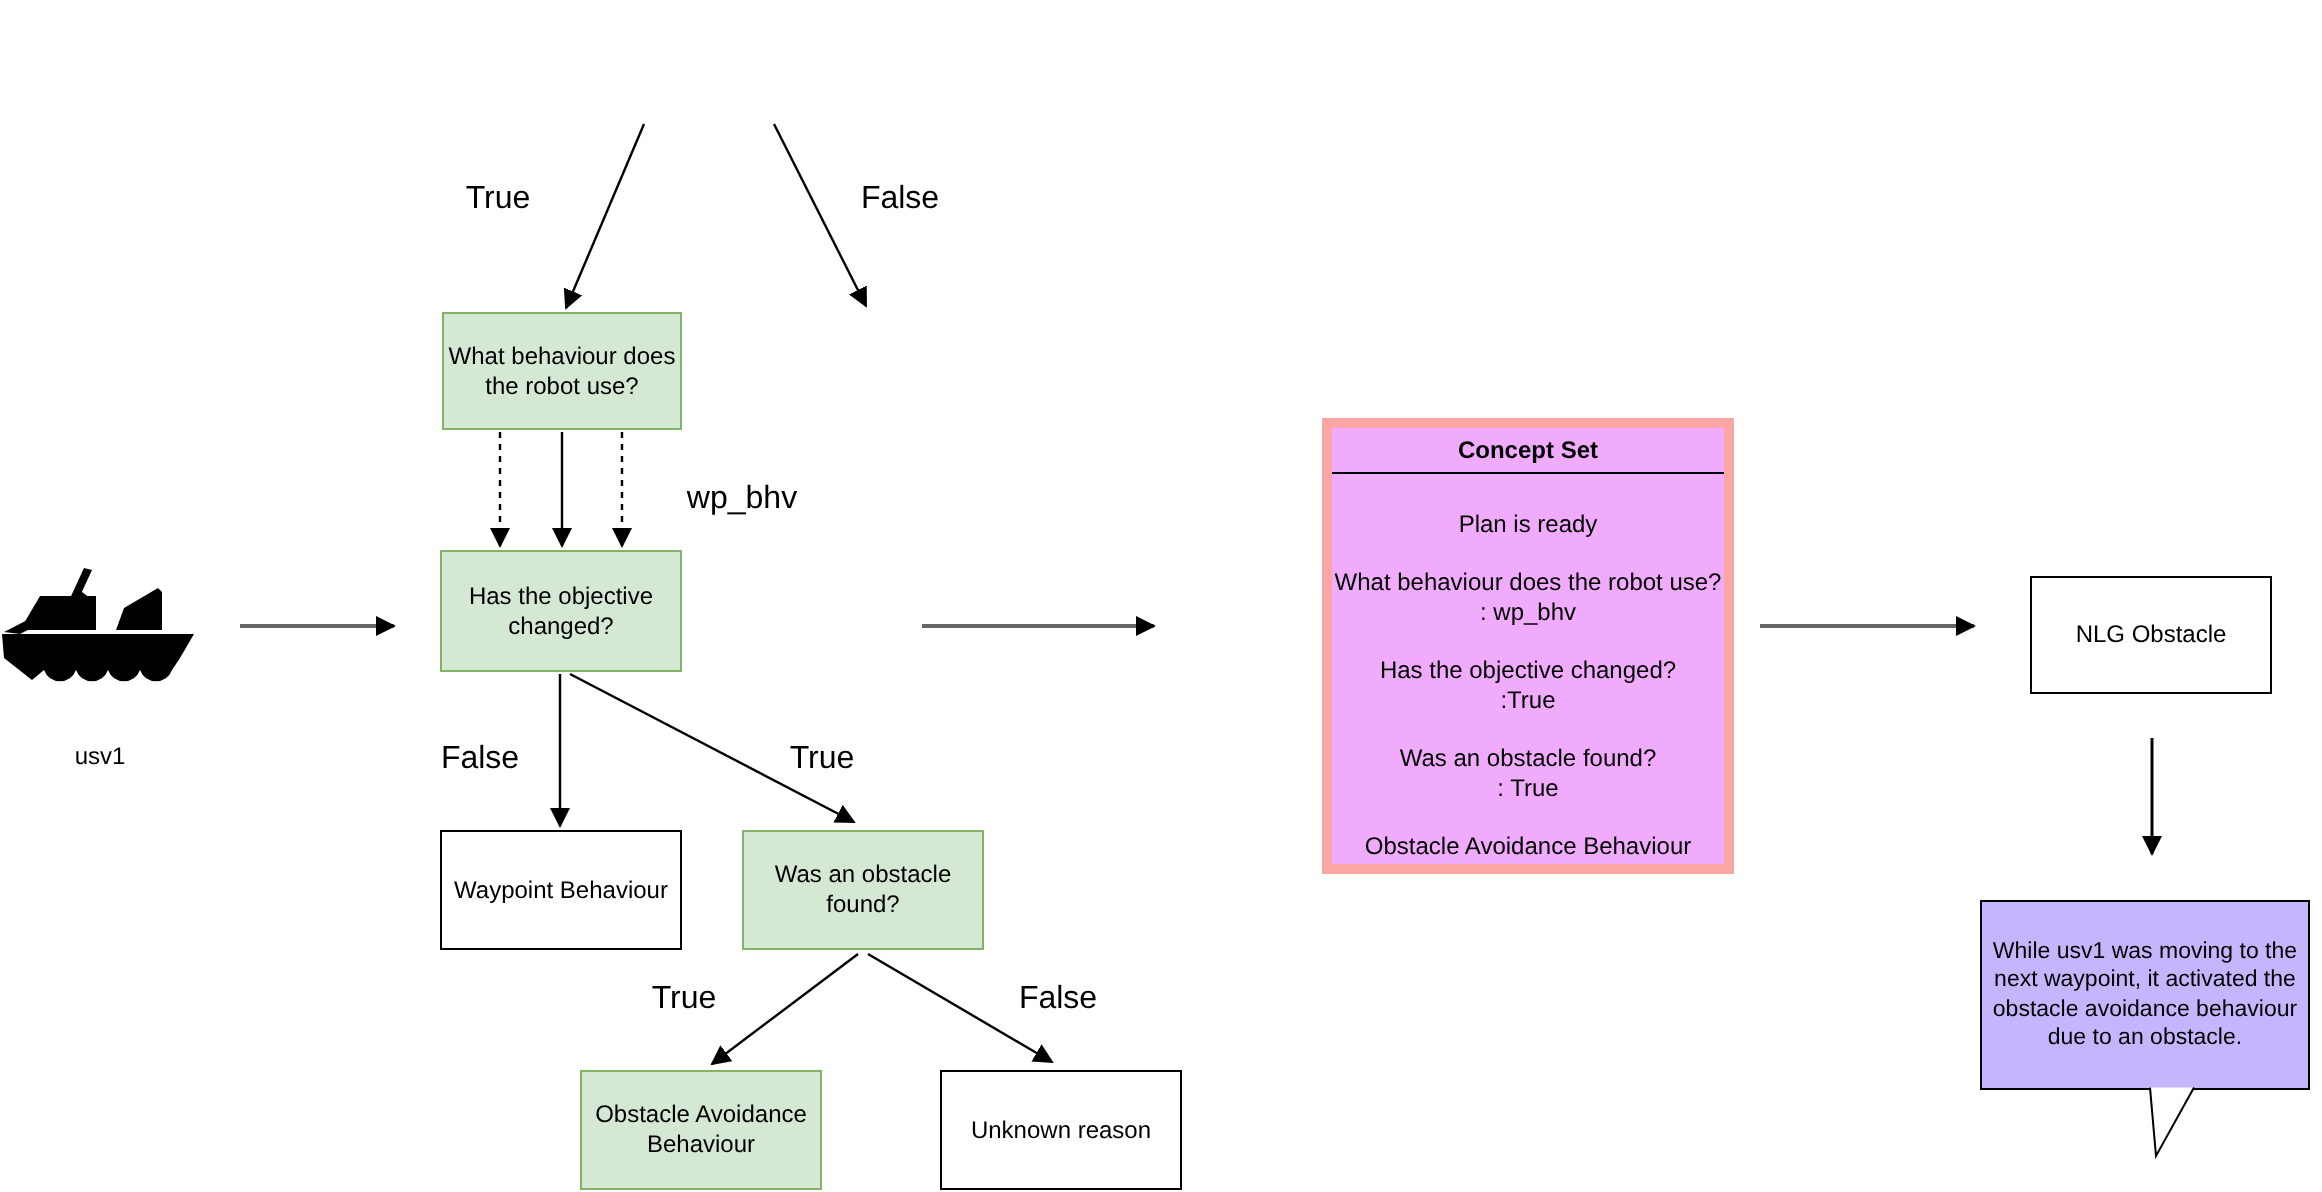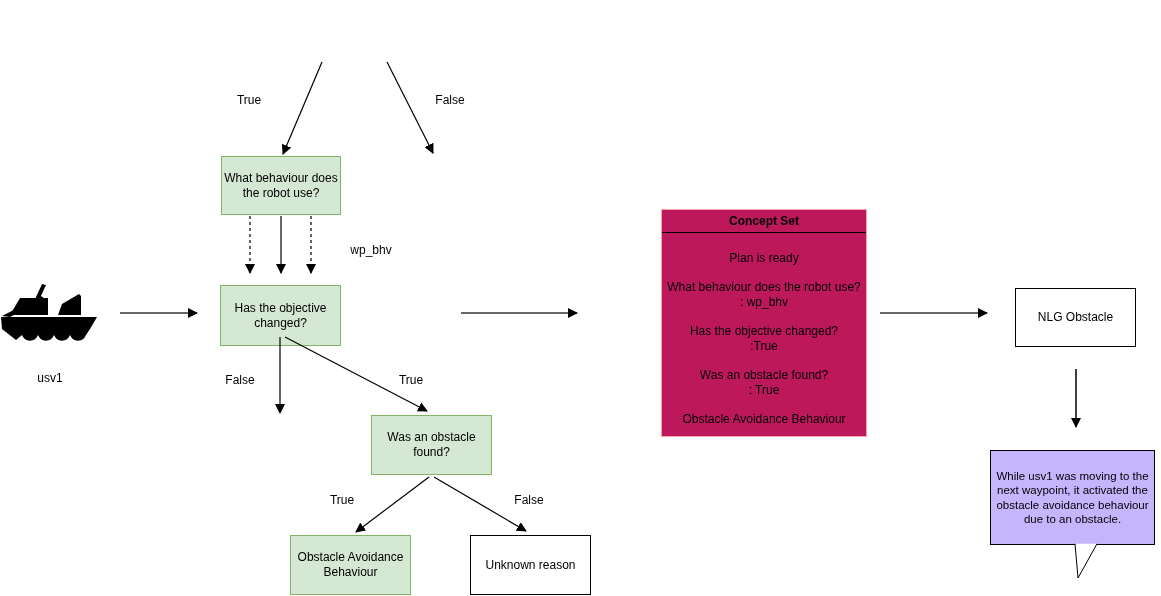--- a/index.html
+++ b/index.html
@@ -9,26 +9,26 @@
 
   .node {
     position:absolute; display:flex; align-items:center; justify-content:center;
     text-align:center; font-size:12px; line-height:15px; white-space:pre-wrap;
     border:1px solid #000; background:#fff; padding:2px;
   }
   .node.green { background:#d5e8d4; border-color:#82b366; }
 
   .edge-label {
     position:absolute; transform:translate(-50%,-50%);
-    font-size:12px; white-space:nowrap; background:#fff; padding:0 1px;
+    font-size:16px; white-space:nowrap; background:#fff; padding:0 1px;
   }
 
   .usv-label { position:absolute; font-size:12px; text-align:center; }
 
-  .concept { position:absolute; border:1px solid #fca5a5; background:#be185d; }
+  .concept { position:absolute; border:5px solid #fca5a5; background:#f0abfc; }
   .concept-title {
     height:23px; border-bottom:1px solid #000; display:flex;
     align-items:center; justify-content:center; font-weight:bold; font-size:12px;
   }
   .concept-body { padding-top:18px; display:flex; flex-direction:column; align-items:center; }
   .concept-entry {
     font-size:12px; line-height:15px; text-align:center;
     white-space:pre-wrap; margin-bottom:14px;
   }
 
@@ -55,22 +55,23 @@
         <polygon points="20,14 48,14 48,31 10,31"></polygon>
         <polygon points="62,20 79,10 81,12 81,31 58,31"></polygon>
         <path d="M1,33 L97,33 L90,45 L86,51 A8.5 8.5 0 0 1 70,51 A8.5 8.5 0 0 1 54,51 A8.5 8.5 0 0 1 38,51 A8.5 8.5 0 0 1 22,51 L16,56 L2,45 Z"></path>
       </g>
     </svg>
   </div>
   <div class="usv-label" style="left:20px; top:371px; width:60px;">usv1</div>
 
   <div class="node green" style="left:221px; top:156px; width:120px; height:59px;">What behaviour does
 the robot use?</div>
-  <div class="node green" style="left:220px; top:285px; width:121px; height:61px;">Has the objective
+  <div class="node green" style="left:220px; top:275px; width:121px; height:61px;">Has the objective
 changed?</div>
+  <div class="node" style="left:220px; top:415px; width:121px; height:60px;">Waypoint Behaviour</div>
   <div class="node green" style="left:371px; top:415px; width:121px; height:60px;">Was an obstacle
 found?</div>
   <div class="node green" style="left:290px; top:535px; width:121px; height:60px;">Obstacle Avoidance
 Behaviour</div>
   <div class="node" style="left:470px; top:535px; width:121px; height:60px;">Unknown reason</div>
 
   <div class="edge-label" style="left:249px; top:100px;">True</div>
   <div class="edge-label" style="left:450px; top:100px;">False</div>
   <div class="edge-label" style="left:371px; top:250px;">wp_bhv</div>
   <div class="edge-label" style="left:240px; top:380px;">False</div>

